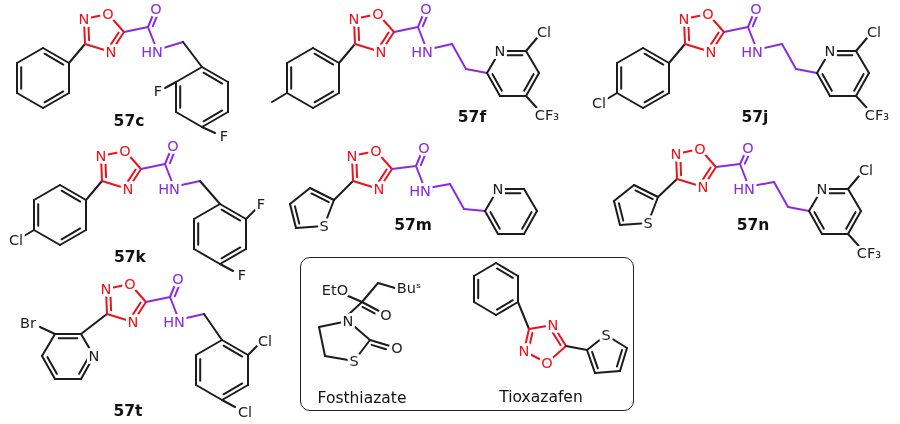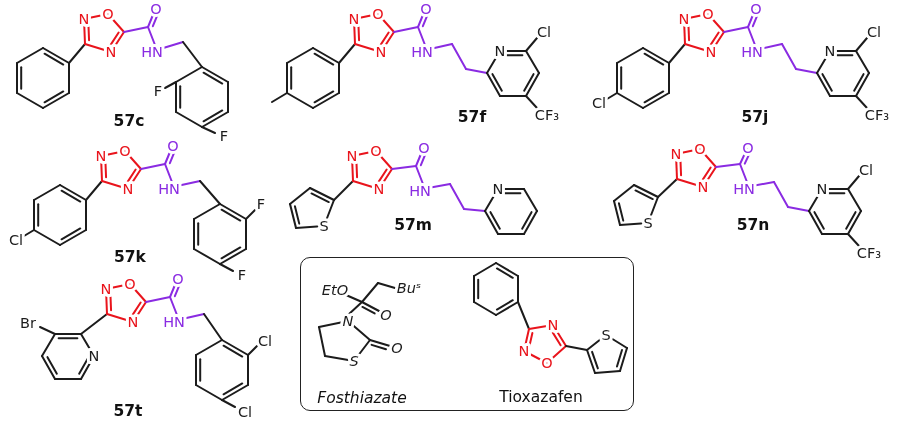--- a/index.html
+++ b/index.html
@@ -343,21 +343,21 @@
         <text x="133" y="54" dy="0.36em" fill="#e9141c" class="atom">N</text>
         <text x="94" y="88" dy="0.36em" fill="#1c1c1c" class="atom">N</text>
         <text x="28" y="55" dy="0.36em" fill="#1c1c1c" class="atom">Br</text>
         <text x="178" y="11" dy="0.36em" fill="#8a2be2" class="atom">O</text>
         <text x="174" y="54" dy="0.36em" fill="#8a2be2" class="atom">HN</text>
         <text x="265" y="73" dy="0.36em" fill="#1c1c1c" class="atom">Cl</text>
         <text x="245" y="144" dy="0.36em" fill="#1c1c1c" class="atom">Cl</text>
         <text x="128" y="148" class="cl bold">57t</text>
       </svg>
     </div>
-    <div class="mol" style="left: 300px; top: 257px; font-style: italic;">
+    <div class="mol" style="left: 300px; top: 257px;">
       <svg width="140" height="154" viewBox="0 0 140 154">
         <line x1="46" y1="38" x2="62" y2="45" stroke="#1c1c1c" stroke-width="2" stroke-linecap="round"></line>
         <line x1="62" y1="45" x2="79" y2="54" stroke="#1c1c1c" stroke-width="2" stroke-linecap="round"></line>
         <line x1="62.41487157424007" y1="49.97190924865766" x2="74.65487157424006" y2="56.451909248657664" stroke="#1c1c1c" stroke-width="2" stroke-linecap="round"></line>
         <line x1="62" y1="45" x2="78" y2="26" stroke="#1c1c1c" stroke-width="2" stroke-linecap="round"></line>
         <line x1="78" y1="26" x2="95" y2="31" stroke="#1c1c1c" stroke-width="2" stroke-linecap="round"></line>
         <line x1="62" y1="45" x2="48" y2="58" stroke="#1c1c1c" stroke-width="2" stroke-linecap="round"></line>
         <line x1="48" y1="64" x2="70" y2="83" stroke="#1c1c1c" stroke-width="2" stroke-linecap="round"></line>
         <line x1="70" y1="83" x2="54" y2="104" stroke="#1c1c1c" stroke-width="2" stroke-linecap="round"></line>
         <line x1="54" y1="104" x2="25" y2="99" stroke="#1c1c1c" stroke-width="2" stroke-linecap="round"></line>

